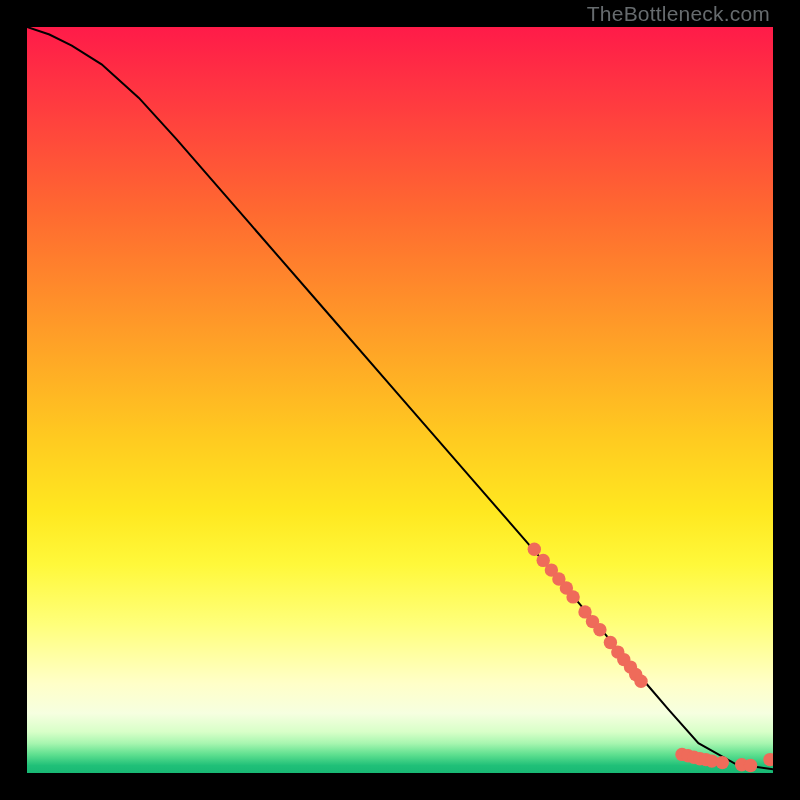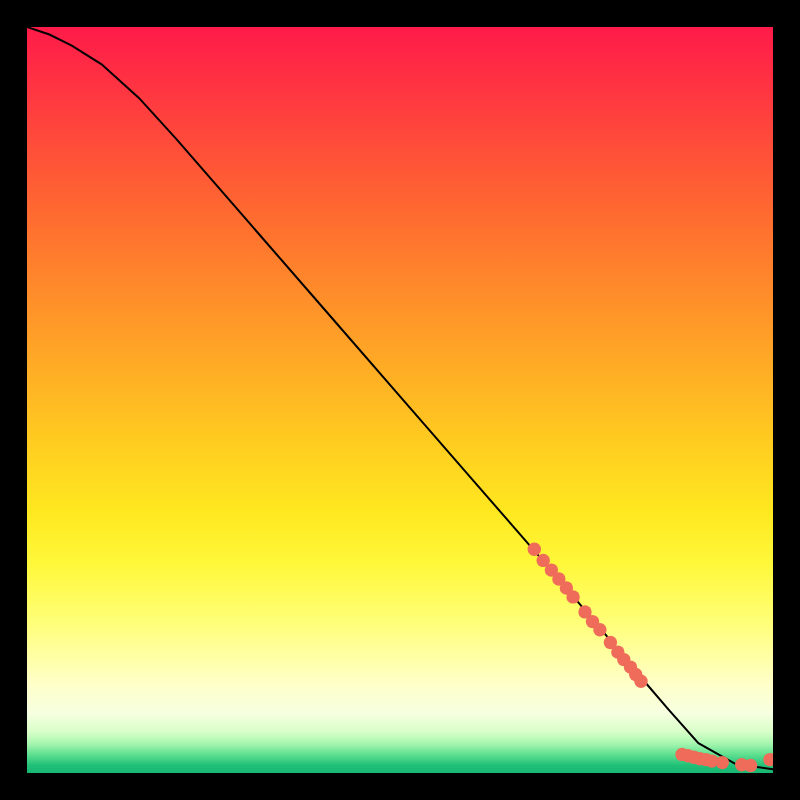--- a/index.html
+++ b/index.html
@@ -97,13 +97,14 @@
           <circle cx="678.9" cy="732.6" r="6.7" fill="#ef6b5a"></circle>
           <circle cx="684.8" cy="734.1" r="6.7" fill="#ef6b5a"></circle>
           <circle cx="695.3" cy="735.6" r="6.7" fill="#ef6b5a"></circle>
           <circle cx="714.7" cy="737.8" r="6.7" fill="#ef6b5a"></circle>
           <circle cx="723.6" cy="738.5" r="6.7" fill="#ef6b5a"></circle>
           <circle cx="743.0" cy="732.6" r="6.7" fill="#ef6b5a"></circle>
         </g>
     </svg>
   </div>
 
+  <div class="watermark">TheBottleneck.com</div>
 </div>
 
 </body></html>

